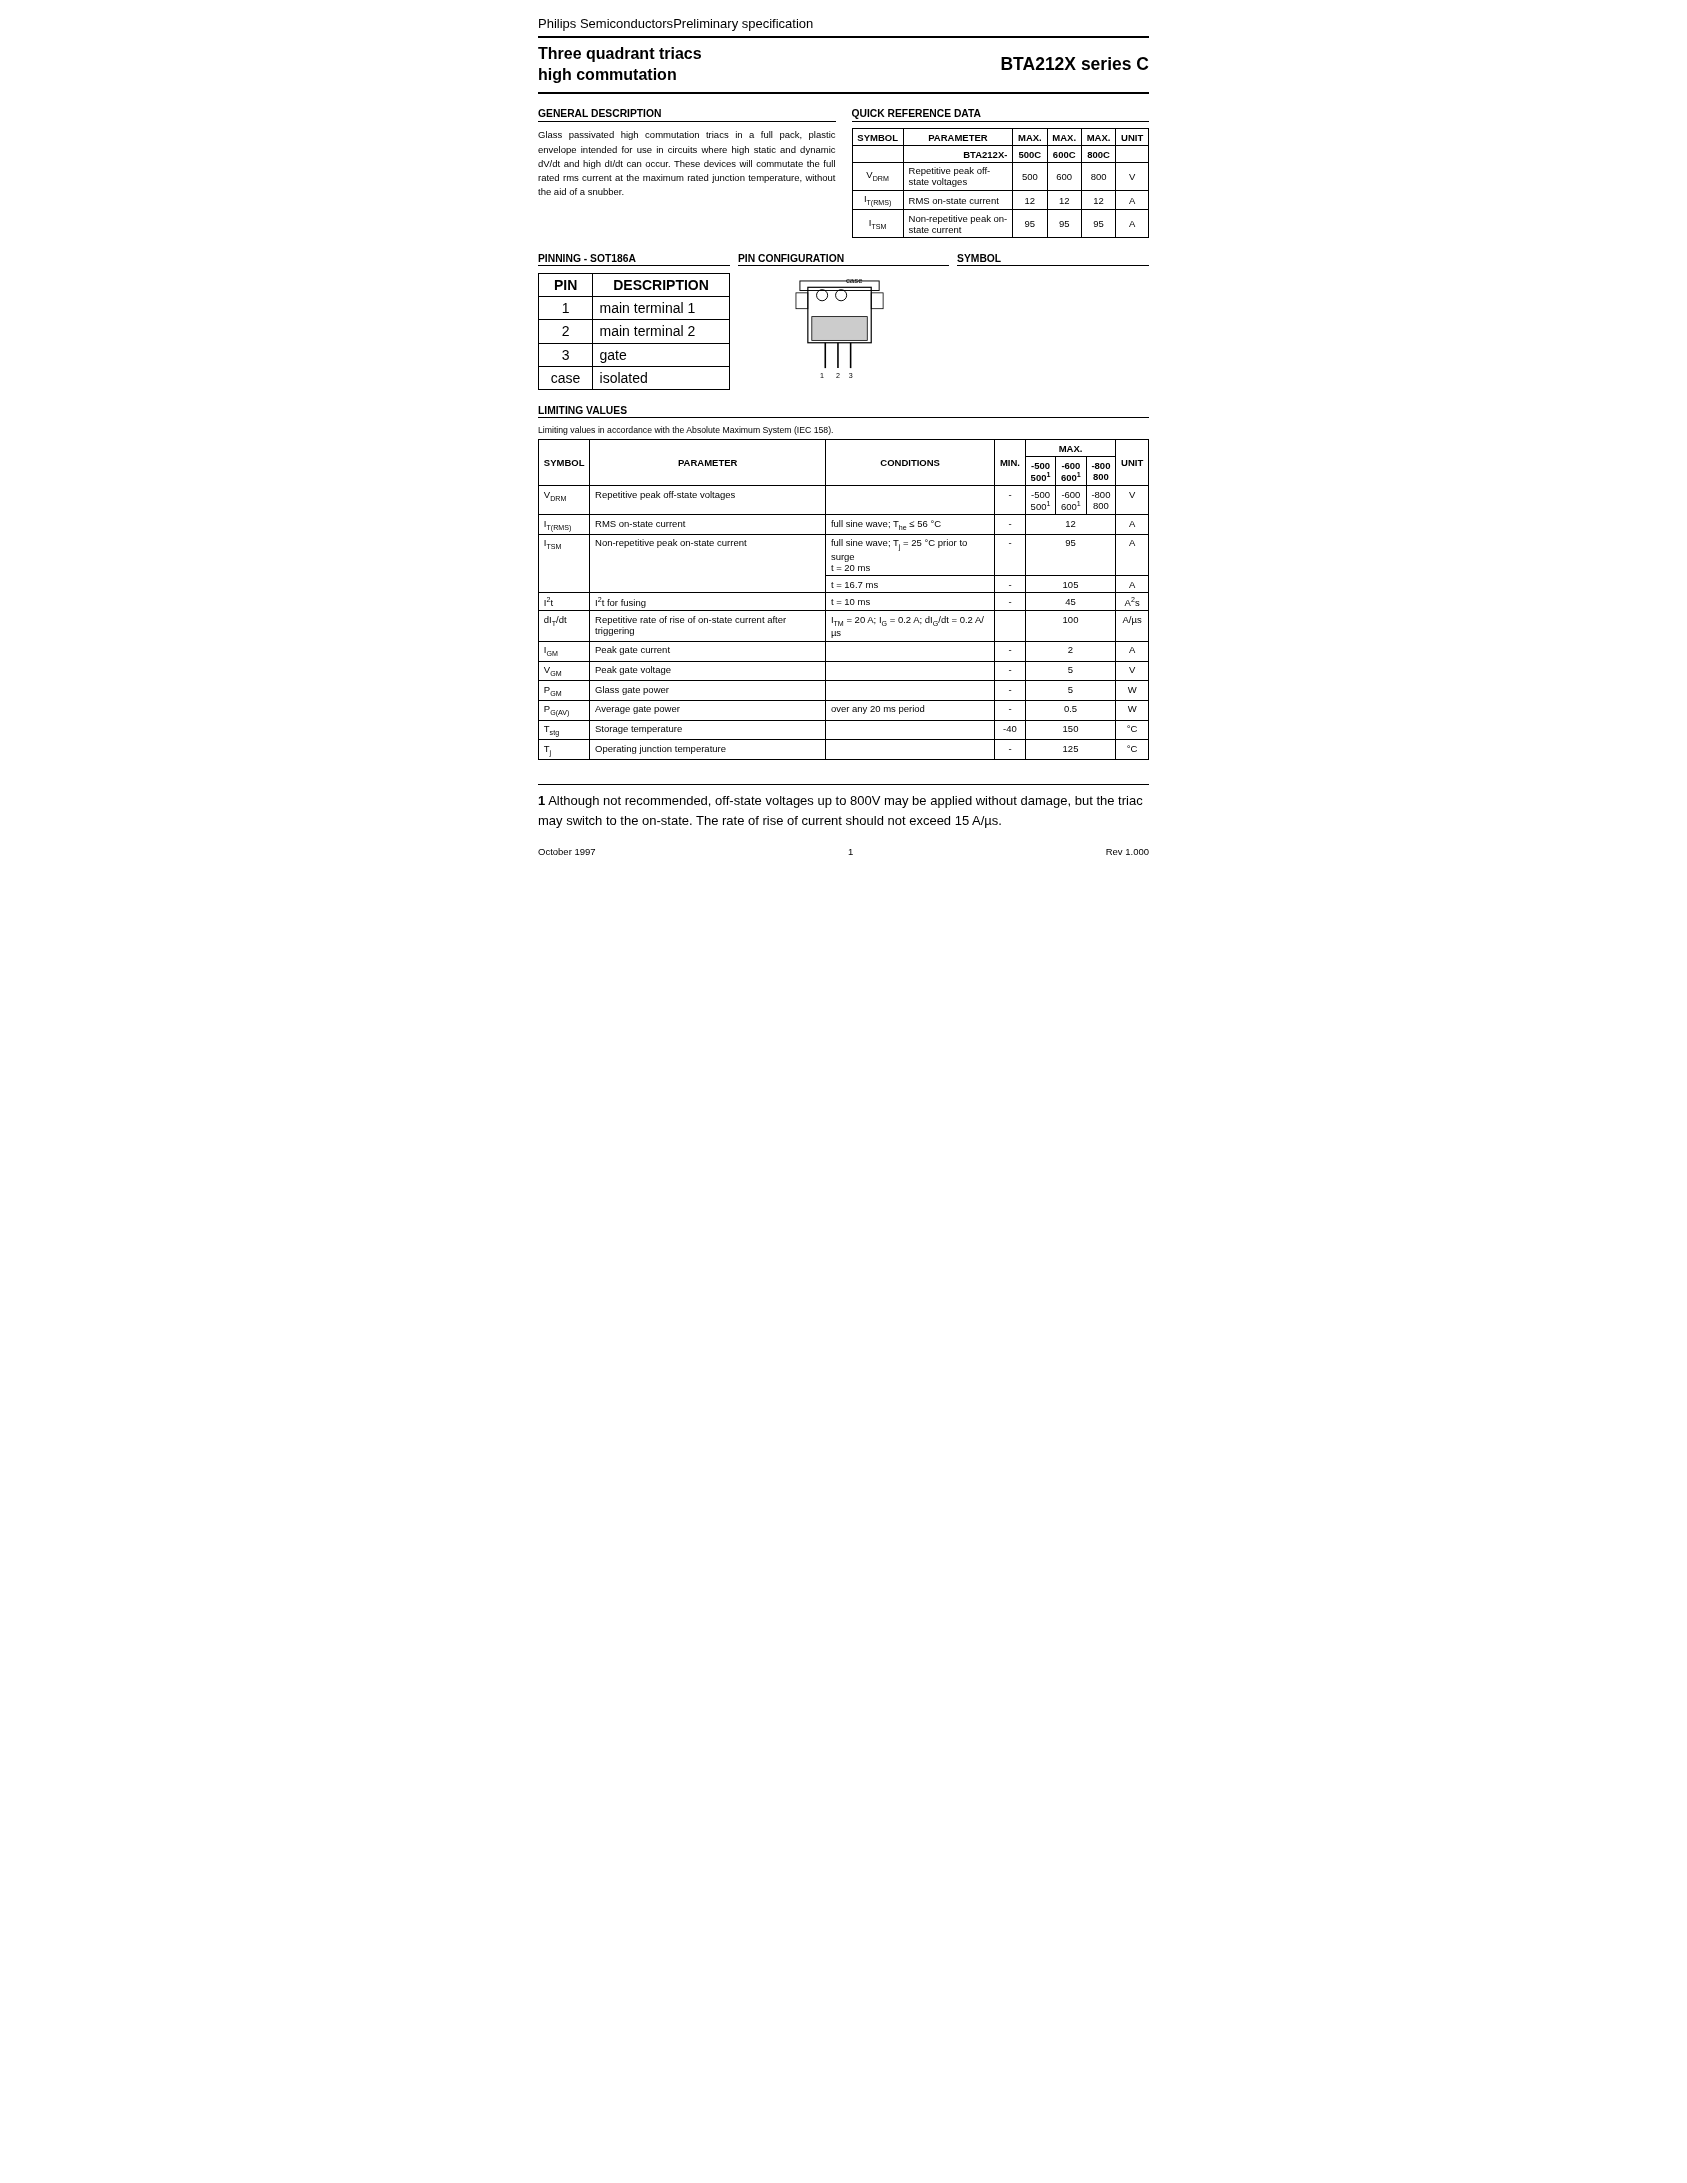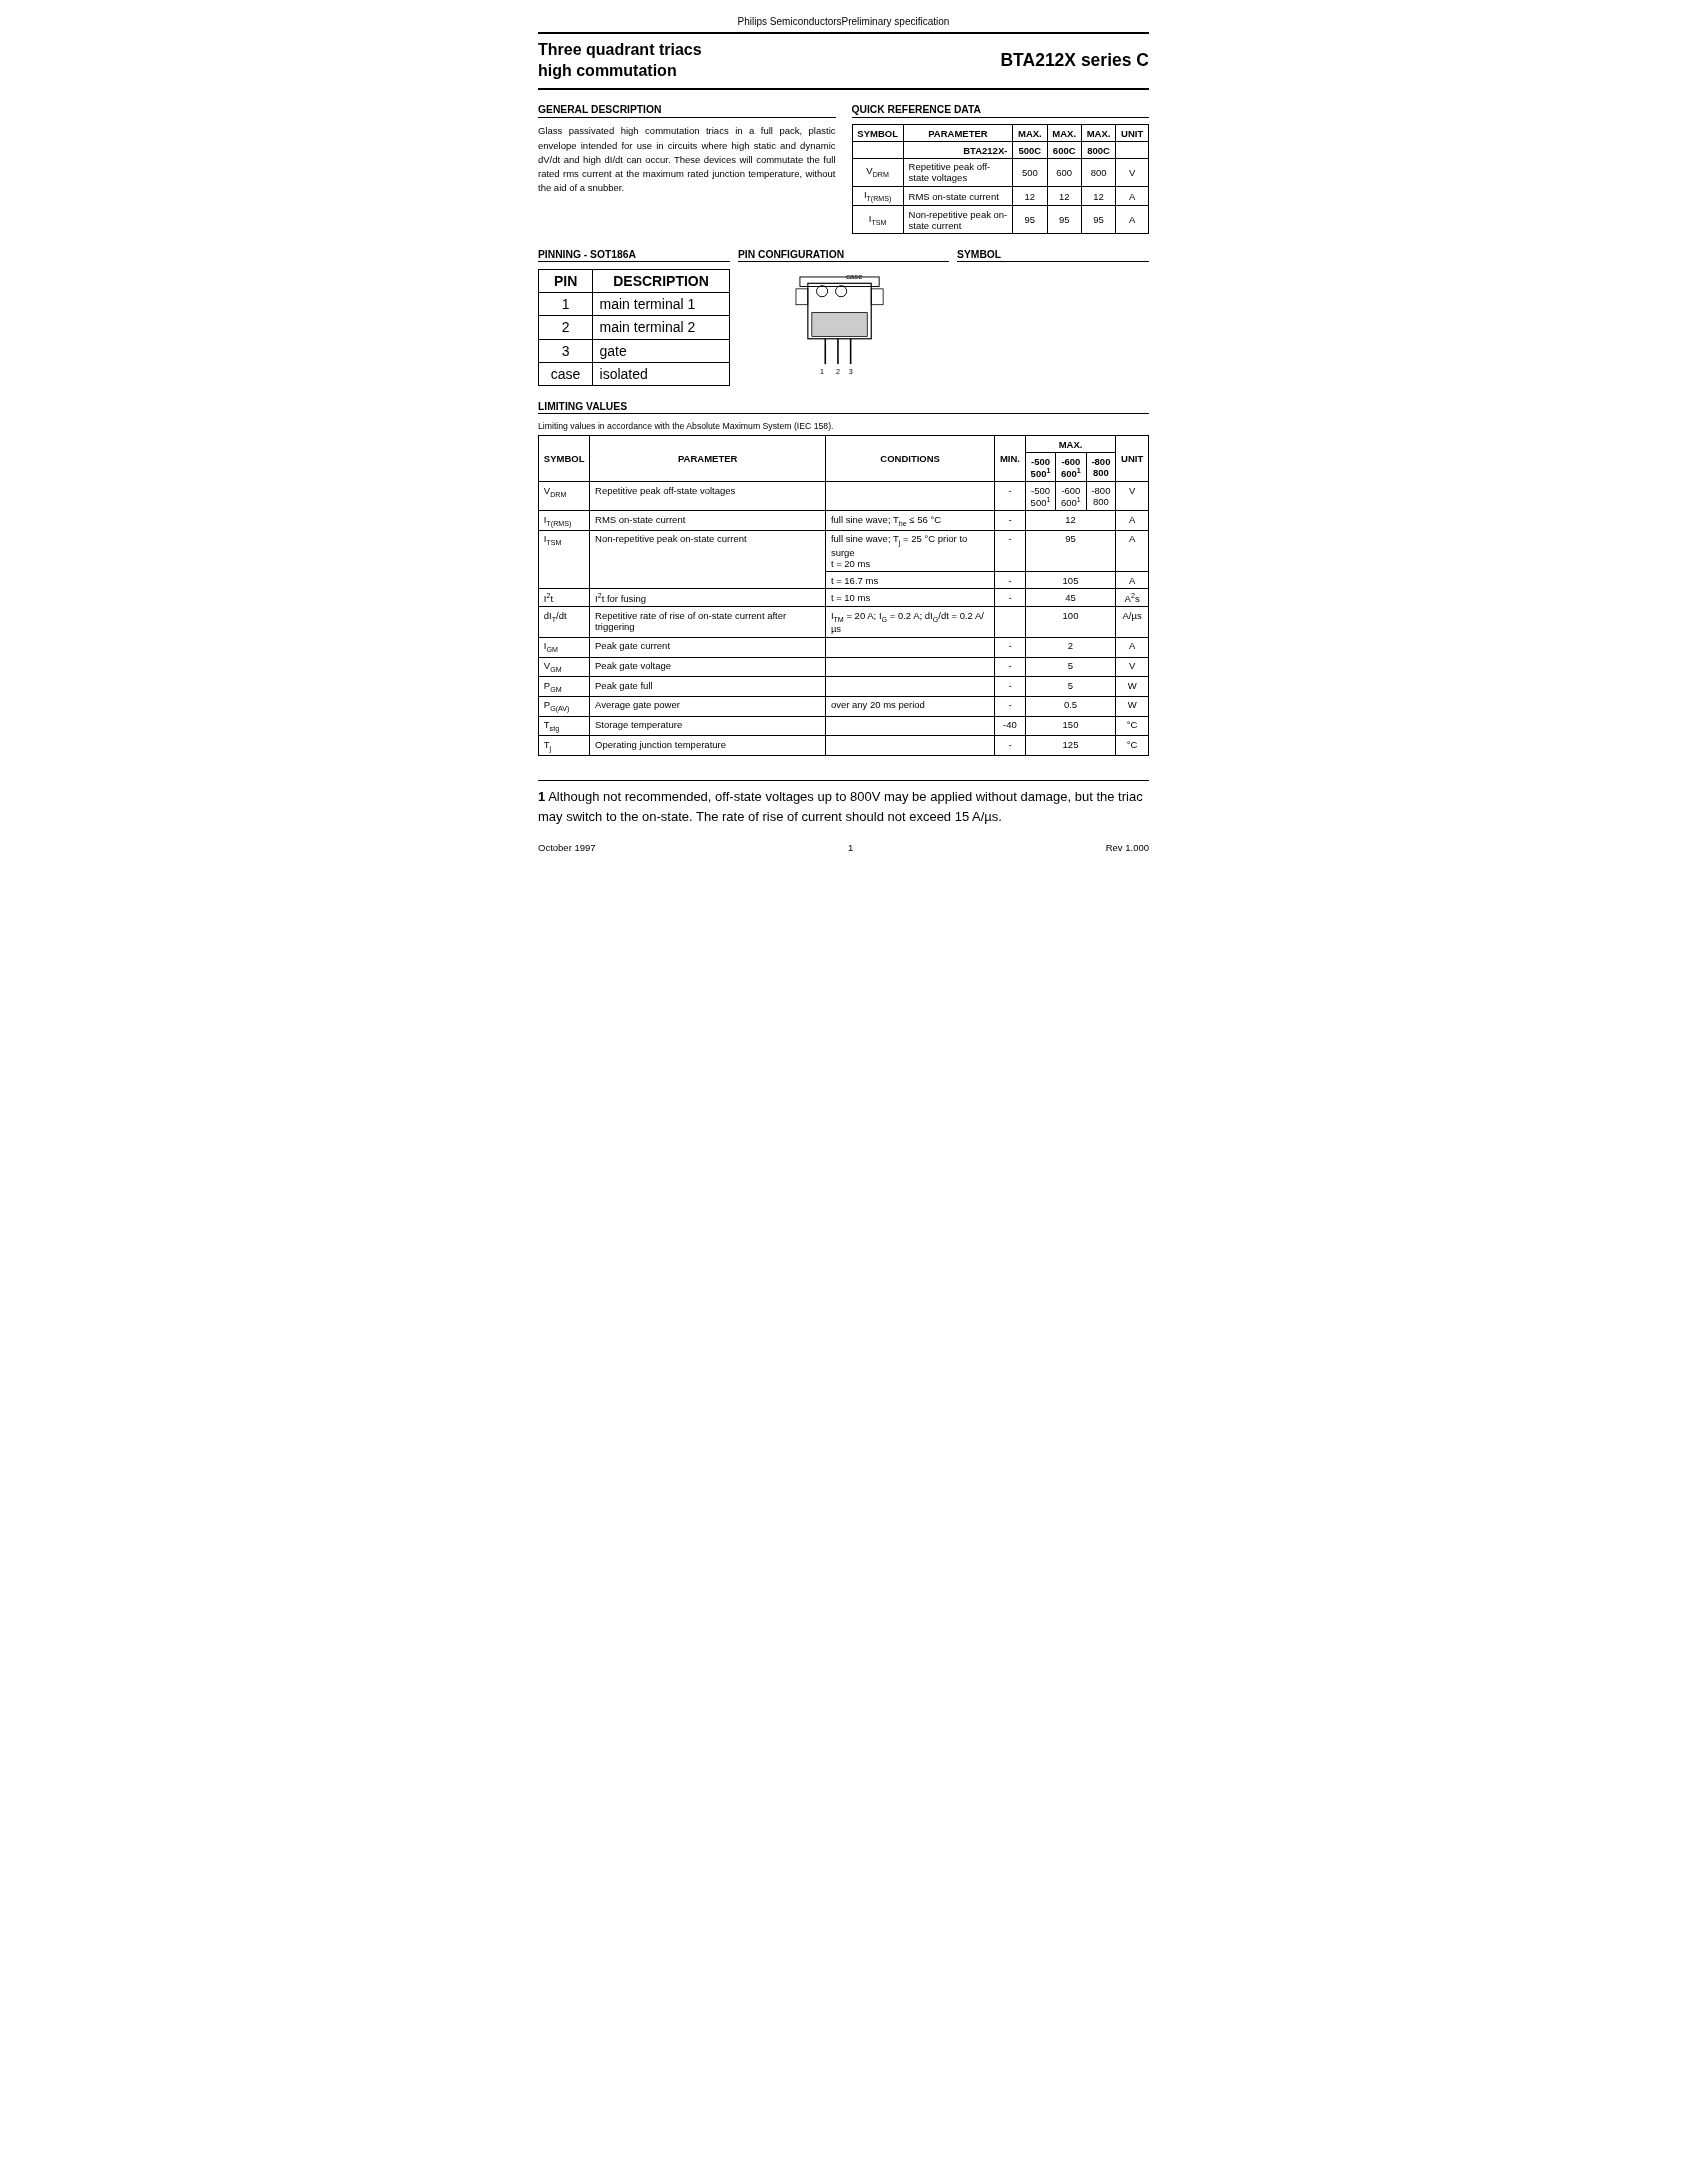--- a/index.html
+++ b/index.html
@@ -7,24 +7,24 @@
       font-family: Arial, Helvetica, sans-serif;
       font-size: 10.3px;
       background: #fff;
       color: #000;
       width: 675px;
       margin: 0 auto;
       padding: 16px 32px;
     }
     .header-row {
       display: flex;
-      justify-content: center;
+      justify-content: flex-start;
       align-items: flex-start;
       margin-bottom: 4.8px;
-      font-size: 10px;
+      font-size: 13px;
     }
     .title-bar {
       border-top: 2.4px solid #000;
       border-bottom: 2.4px solid #000;
       padding: 6.4px 0;
       display: flex;
       justify-content: space-between;
       align-items: center;
       margin-bottom: 14.3px;
     }
@@ -368,21 +368,21 @@
         <td class="symbol">V<sub>GM</sub></td>
         <td>Peak gate voltage</td>
         <td></td>
         <td class="center">-</td>
         <td class="center" colspan="3">5</td>
         <td class="center">V</td>
       </tr>
 
       <tr>
         <td class="symbol">P<sub>GM</sub></td>
-        <td>Peak gate full</td>
+        <td>Glass gate power</td>
         <td></td>
         <td class="center">-</td>
         <td class="center" colspan="3">5</td>
         <td class="center">W</td>
       </tr>
 
       <tr>
         <td class="symbol">P<sub>G(AV)</sub></td>
         <td>Average gate power</td>
         <td>over any 20 ms period</td>

